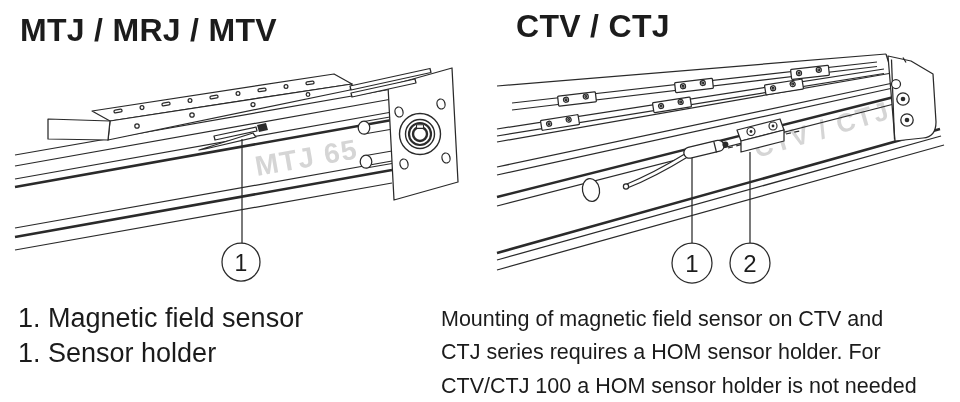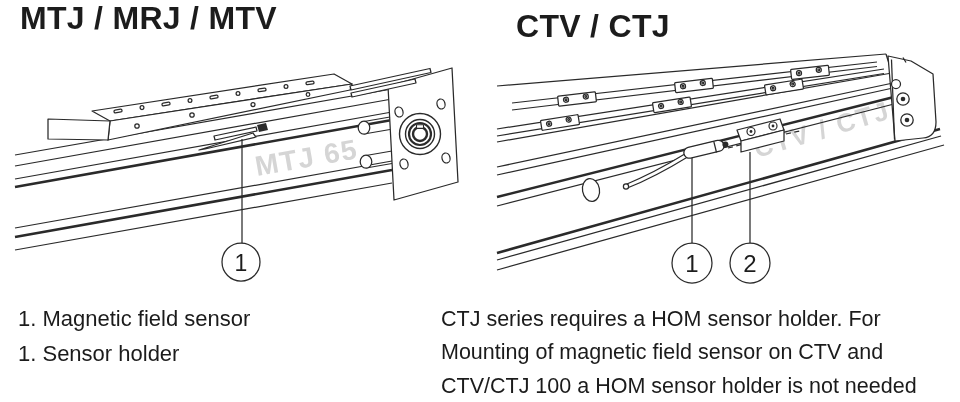--- a/index.html
+++ b/index.html
@@ -4,24 +4,24 @@
 <style>
   html,body{margin:0;padding:0;background:#ffffff;}
   .canvas{
     position:relative;width:960px;height:402px;background:#ffffff;
     font-family:"Liberation Sans",sans-serif;color:#1c1c1c;overflow:hidden;
   }
   .title{
     position:absolute;font-size:32px;font-weight:700;color:#1c1c1c;
     letter-spacing:0.3px;white-space:nowrap;
   }
-  .title-left{left:20px;top:0;text-align:right;}
+  .title-left{left:20px;top:12px;text-align:right;}
   .title-right{left:516px;top:8px;}
   .diagram-svg{position:absolute;left:0;top:0;}
-  .legend{position:absolute;left:18px;top:301px;font-size:22px;line-height:35px;color:#1b1b1b;}
+  .legend{position:absolute;left:18px;top:301px;font-size:27px;line-height:35px;color:#1b1b1b;}
   .legend div{white-space:nowrap;}
   .note{position:absolute;left:441px;top:303px;font-size:21.5px;line-height:33.4px;color:#1b1b1b;}
   .note div{white-space:nowrap;}
   
   .ln{stroke:#2a2a2a;stroke-width:1.25;fill:none;stroke-linejoin:round;}
   .thick{stroke-width:2.6;}
   .wfill{fill:#ffffff;}
   .dark{fill:#2b2b2b;stroke:none;}
   .wm{fill:#d5d5d5;font-weight:700;}
   .callout-num{fill:#1d1d1d;font-weight:400;}
@@ -240,18 +240,18 @@
       </g>
     </g>
   </svg>
 
   <div class="legend">
     <div>1. Magnetic field sensor</div>
     <div>1. Sensor holder</div>
   </div>
 
   <div class="note">
+    <div>Mounting of magnetic field sensor on CTV and</div>
     <div>CTJ series requires a HOM sensor holder. For</div>
-    <div>Mounting of magnetic field sensor on CTV and</div>
     <div>CTV/CTJ 100 a HOM sensor holder is not needed</div>
   </div>
 
 </div>
 
 </body></html>

